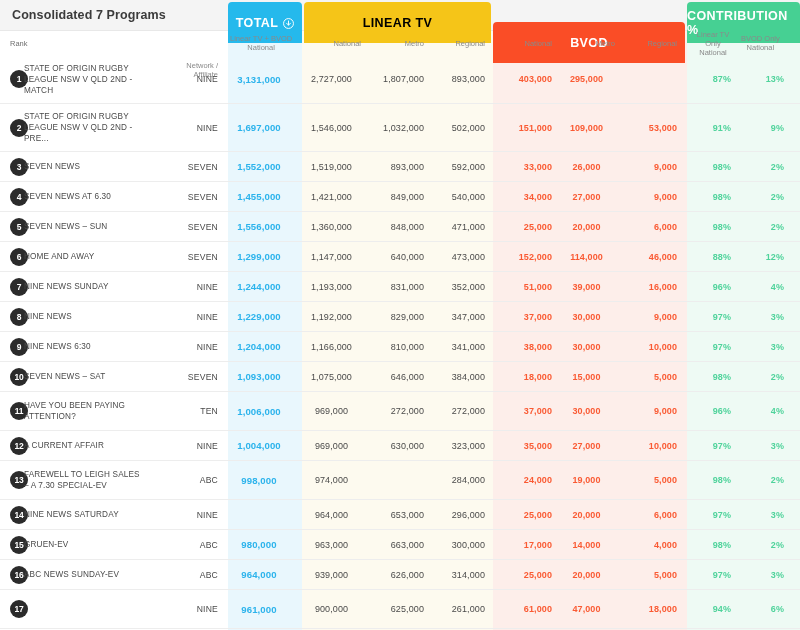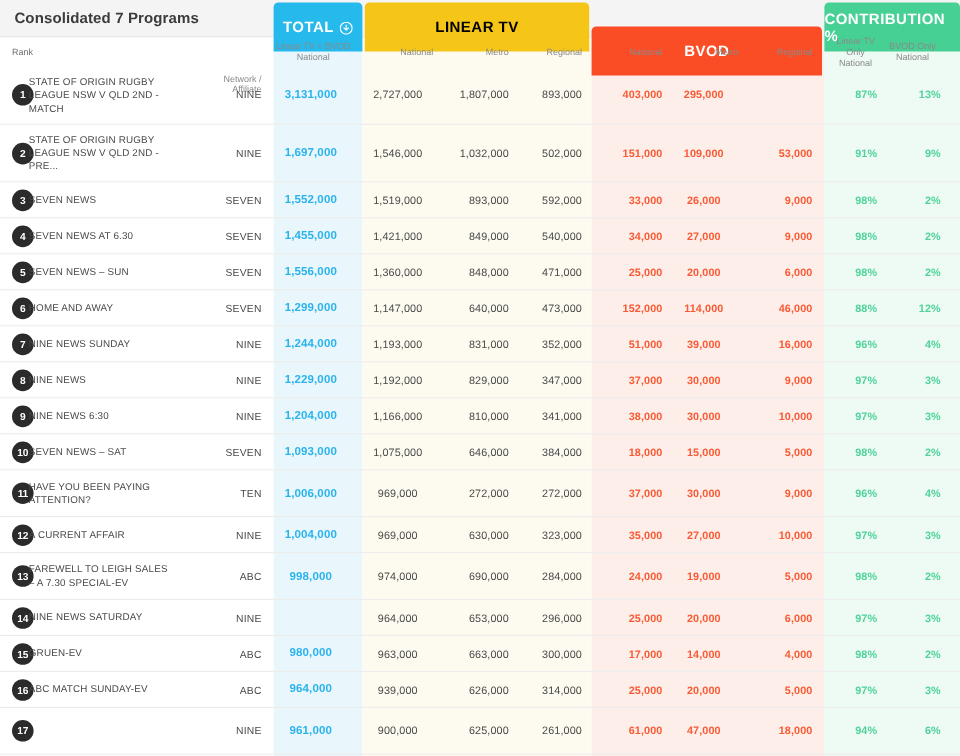--- a/index.html
+++ b/index.html
@@ -604,23 +604,20 @@
         </div>
         <div class="cell c-net">
           <span class="net-txt">ABC</span>
         </div>
         <div class="cell c-tot">
           <span class="num-tot">998,000</span>
         </div>
         <div class="cell c-l1">
           <span class="num">974,000</span>
         </div>
-        <div class="cell c-l2">
-          <span class="num">690,000</span>
-        </div>
         <div class="cell c-l3">
           <span class="num">284,000</span>
         </div>
         <div class="cell c-b1">
           <span class="num-bvod">24,000</span>
         </div>
         <div class="cell c-b2">
           <span class="num-bvod">19,000</span>
         </div>
         <div class="cell c-b3">
@@ -704,21 +701,21 @@
         </div>
         <div class="cell c-p2">
           <span class="num-pct">2%</span>
         </div>
       </div>
       <div class="row" style="height: 30px;">
         <div class="cell c-rank">
           <span class="badge">16</span>
         </div>
         <div class="cell c-desc">
-          <span class="desc-txt">ABC MATCH SUNDAY-EV</span>
+          <span class="desc-txt">ABC NEWS SUNDAY-EV</span>
         </div>
         <div class="cell c-net">
           <span class="net-txt">ABC</span>
         </div>
         <div class="cell c-tot">
           <span class="num-tot">964,000</span>
         </div>
         <div class="cell c-l1">
           <span class="num">939,000</span>
         </div>

